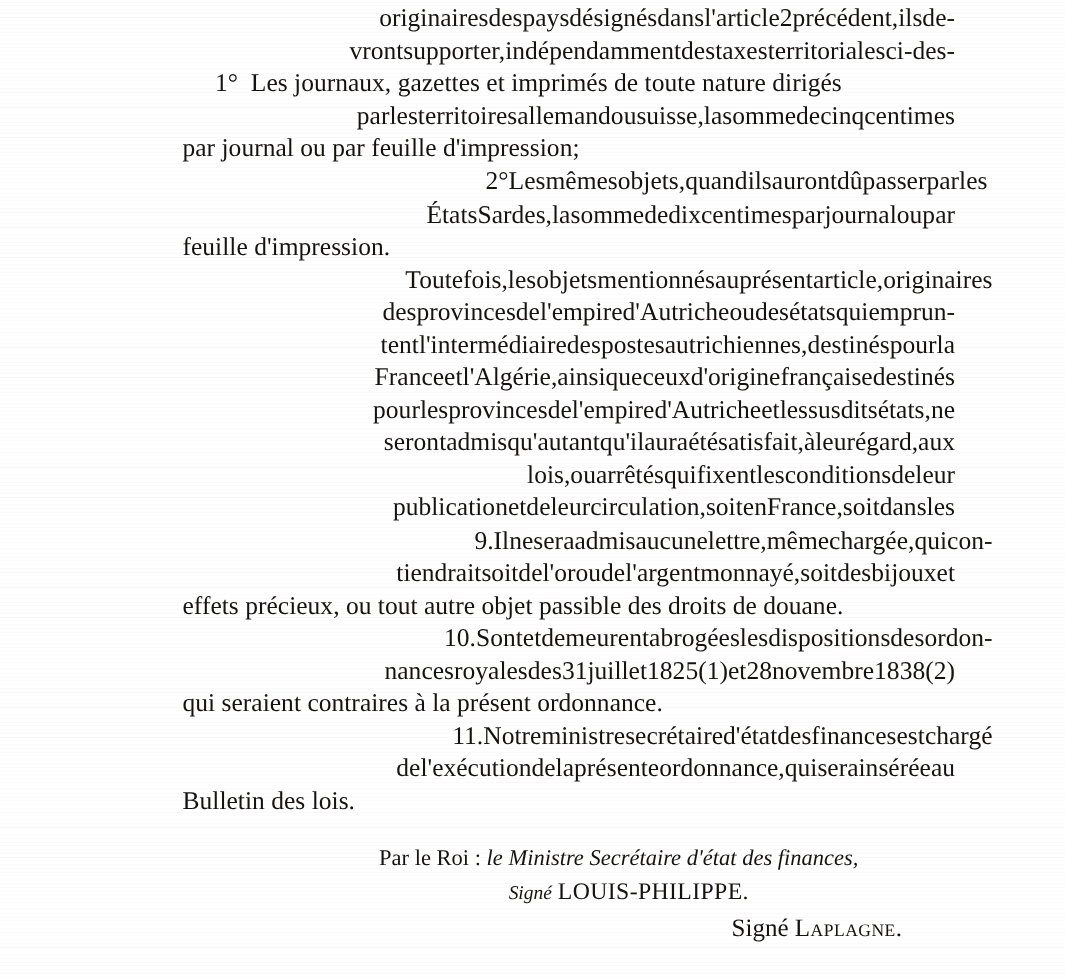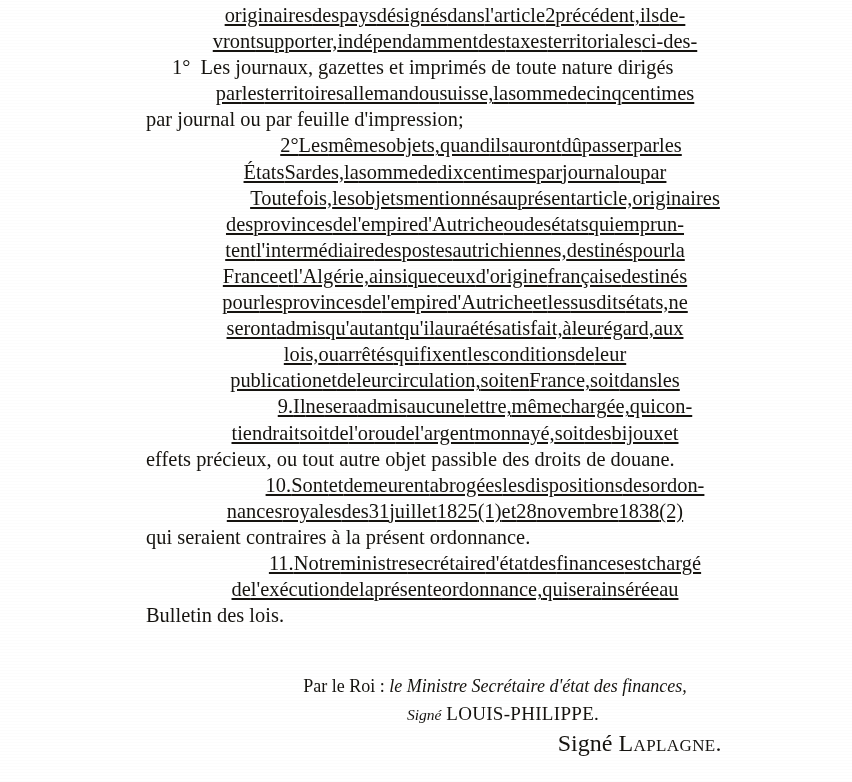--- a/index.html
+++ b/index.html
@@ -32,24 +32,23 @@
     font-size: 20.4px;
     line-height: 26.1px;
     letter-spacing: 0.02px;
     white-space: pre;
     text-rendering: optimizeLegibility;
   }
   
   .line.j {
     
     display: flex;
-    justify-content: center;
+    justify-content: flex-end;
     width: 100%;
     white-space: pre;
-    text-decoration: underline;
   }
   .line.j > span { white-space: pre; }
   .line.last { display: block; }
   .indent { padding-left: 26px; }
   .indent-lg { padding-left: 30px; }
 
   
   #signature-block {
     position: absolute;
     left: 146px;
@@ -57,21 +56,21 @@
     width: 618px;
     font-size: 19px;
   }
   .sig-line {
     display: block;
     line-height: 28px;
     white-space: pre;
   }
   .sig-1 { text-align: center; padding-left: 96px; }
   .sig-2 { text-align: center; padding-left: 80px; font-size: 18px; }
-  .sig-3 { text-align: right; padding-right: 42px; font-size: 24px; }
+  .sig-3 { text-align: right; padding-right: 42px; font-size: 20px; }
 
   .ital {
     font-style: italic;
   }
   .smallcaps-ital {
     font-style: italic;
     font-size: 0.82em;
   }
   .caps {
     font-size: 1.0em;
@@ -115,20 +114,21 @@
       <span class="line last">par journal ou par feuille d'impression;</span>
     </div>
 
     <div class="para">
       <span class="line j indent">
         
       <span>2°</span><span>Les</span><span>mêmes</span><span>objets,</span><span>quand</span><span>ils</span><span>auront</span><span>dû</span><span>passer</span><span>par</span><span>les</span></span>
       <span class="line j">
         
       <span>États</span><span>Sardes,</span><span>la</span><span>somme</span><span>de</span><span>dix</span><span>centimes</span><span>par</span><span>journal</span><span>ou</span><span>par</span></span>
+      <span class="line last">feuille d'impression.</span>
     </div>
 
     <div class="para">
       <span class="line j indent-lg">
         
       <span>Toutefois,</span><span>les</span><span>objets</span><span>mentionnés</span><span>au</span><span>présent</span><span>article,</span><span>originaires</span></span>
       <span class="line j">
         
       <span>des</span><span>provinces</span><span>de</span><span>l'empire</span><span>d'Autriche</span><span>ou</span><span>des</span><span>états</span><span>qui</span><span>emprun-</span></span>
       <span class="line j">

